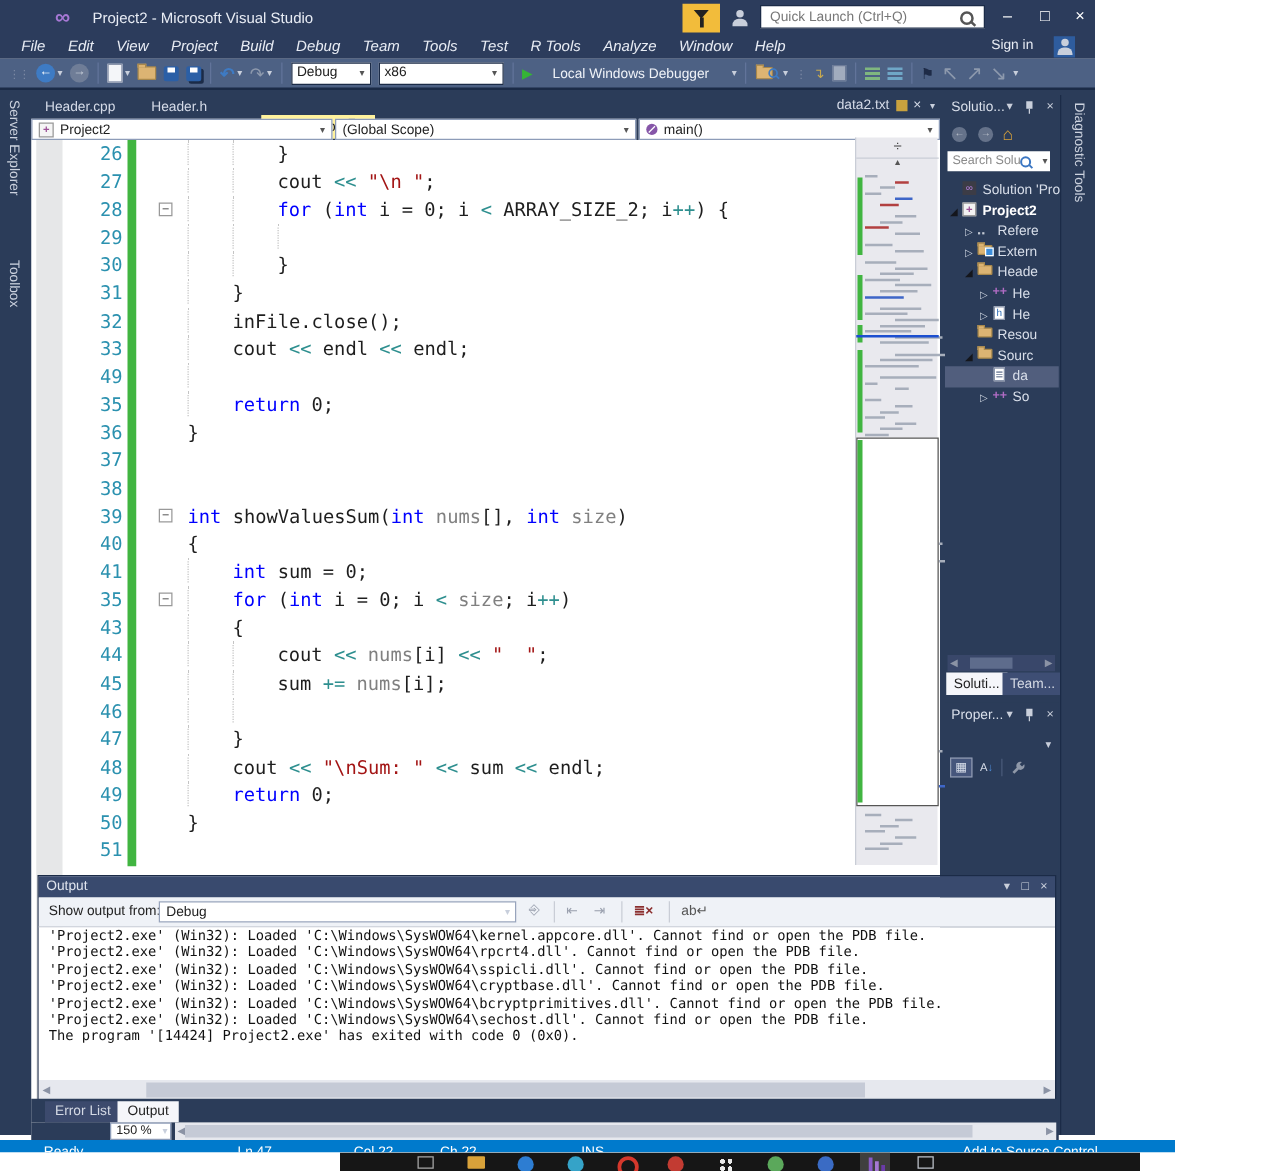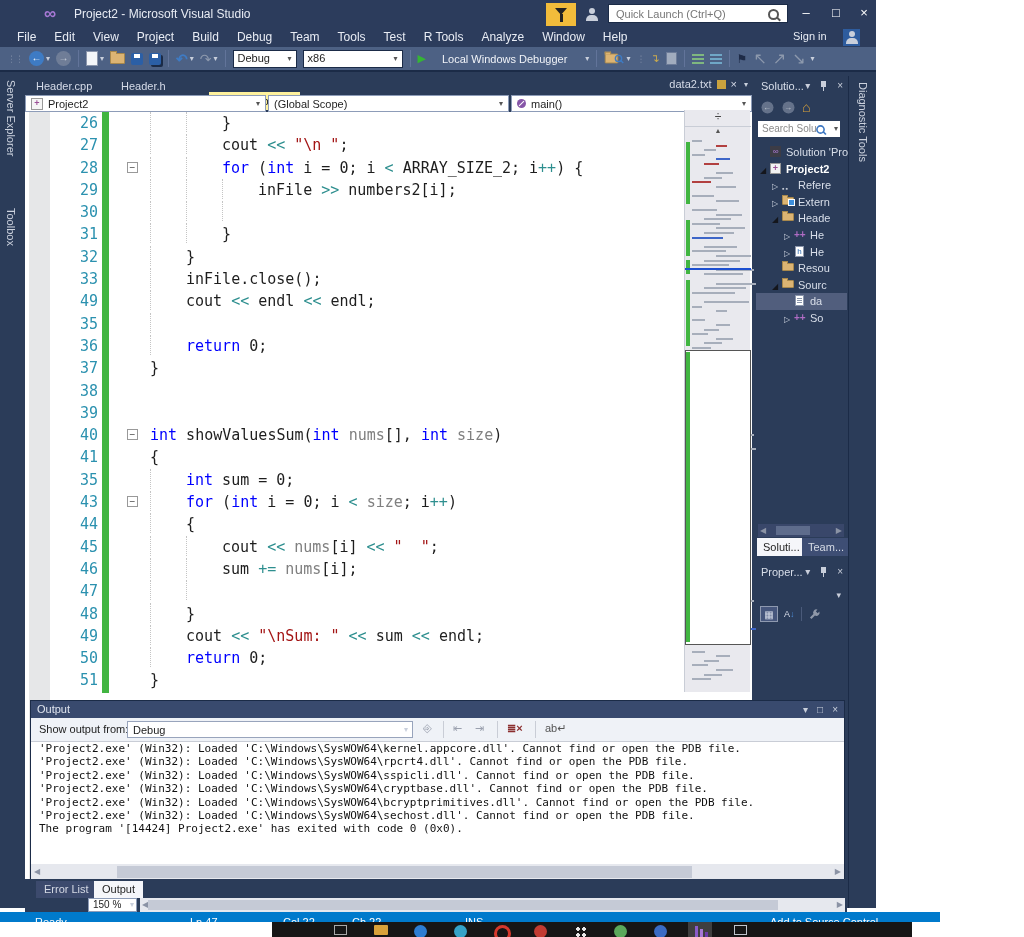--- a/index.html
+++ b/index.html
@@ -16,21 +16,21 @@
   .person{position:relative;display:inline-block;}
   .person::before{content:'';position:absolute;left:50%;top:2px;transform:translateX(-50%);width:6px;height:6px;border-radius:50%;background:#C9CFDB;}
   .person::after{content:'';position:absolute;left:50%;top:9px;transform:translateX(-50%);width:12px;height:6px;border-radius:5px 5px 0 0;background:#C9CFDB;}
   .ql{left:608px;top:4px;width:180px;height:19px;background:#fff;border:1px solid #1B2B47;color:#777;font-size:11px;line-height:18px;padding-left:7px;box-sizing:border-box;}
   .ql .mag{position:absolute;right:8px;top:4px;color:#555;}
   .mag{display:inline-block;width:7px;height:7px;border:2px solid currentColor;border-radius:50%;position:relative;}
   .mag::after{content:'';position:absolute;width:5px;height:2px;background:currentColor;transform:rotate(45deg);right:-4px;bottom:-2px;}
   .winbtn{top:0;width:28px;height:26px;color:#fff;font-size:13px;text-align:center;line-height:26px;}
   .menubar{left:0;top:28px;width:876px;height:19px;background:#2C3C5C;color:#E8ECF4;font-size:12px;}
   #menu-items{position:absolute;left:8px;top:0;display:flex;}
-  .mitem{padding:2px 9px;}
+  .mitem{padding:2px 9px;font-style:italic;}
   .signin{left:793px;top:2px;font-size:11px;color:#E8ECF4;}
   .avatar{left:843px;top:1px;width:17px;height:17px;background:#2E5C9E;}
   .toolbar{left:0;top:47px;width:876px;height:25px;background:#4D6184;border-bottom:2px solid #1B2B47;display:flex;align-items:center;padding-left:4px;box-sizing:border-box;color:#D7DDE8;}
   .tbtn{margin:0 3px;display:inline-flex;align-items:center;}
   .tsep{width:1px;height:17px;background:#62749A;margin:0 4px;}
   .drop{font-size:8px;color:#C8CFDC;margin-left:2px;}
   .cir{width:15px;height:15px;border-radius:50%;text-align:center;line-height:14px;font-size:10px;color:#fff;display:inline-block;}
   .cir.blue{background:#3E7BC4;} .cir.gray{background:#7E8AA0;opacity:.7;}
   .combo{background:#fff;border:1px solid #1B2B47;height:18px;font-size:11px;color:#222;line-height:17px;padding:0 4px;display:inline-flex;align-items:center;box-sizing:border-box;}
   .combo .drop{color:#555;margin-left:auto;}
@@ -338,21 +338,20 @@
     <div class="lnum">48</div>
     <div class="lnum">49</div>
     <div class="lnum">50</div>
     <div class="lnum">51</div>
   </div>
 <div class="abs ed-green"></div>
 <div class="abs ed-rows" id="code-rows">
     <div class="crow"><span class="chunk"></span><span class="chunk"></span><span class="c-d">}</span></div>
     <div class="crow"><span class="chunk"></span><span class="chunk"></span><span class="c-d">cout </span><span class="c-o">&lt;&lt; </span><span class="c-s">"\n "</span><span class="c-d">;</span></div>
     <div class="crow"><span class="chunk"></span><span class="chunk"></span><span class="c-k">for</span><span class="c-d"> (</span><span class="c-k">int</span><span class="c-d"> i = 0; i </span><span class="c-o">&lt; </span><span class="c-d">ARRAY_SIZE_2; i</span><span class="c-o">++</span><span class="c-d">) {</span><span class="fold">−</span></div>
-    <div class="crow"><span class="chunk"></span><span class="chunk"></span><span class="chunk"></span><span class="c-d">inFile </span><span class="c-o">&gt;&gt; </span><span class="c-d">numbers2[i];</span></div>
     <div class="crow"><span class="chunk"></span><span class="chunk"></span><span class="chunk"></span></div>
     <div class="crow"><span class="chunk"></span><span class="chunk"></span><span class="c-d">}</span></div>
     <div class="crow"><span class="chunk"></span><span class="c-d">}</span></div>
     <div class="crow"><span class="chunk"></span><span class="c-d">inFile.close();</span></div>
     <div class="crow"><span class="chunk"></span><span class="c-d">cout </span><span class="c-o">&lt;&lt; </span><span class="c-d">endl </span><span class="c-o">&lt;&lt; </span><span class="c-d">endl;</span></div>
     <div class="crow"><span class="chunk"></span></div>
     <div class="crow"><span class="chunk"></span><span class="c-k">return</span><span class="c-d"> 0;</span></div>
     <div class="crow"><span class="c-d">}</span></div>
     <div class="crow"></div>
     <div class="crow"></div>

